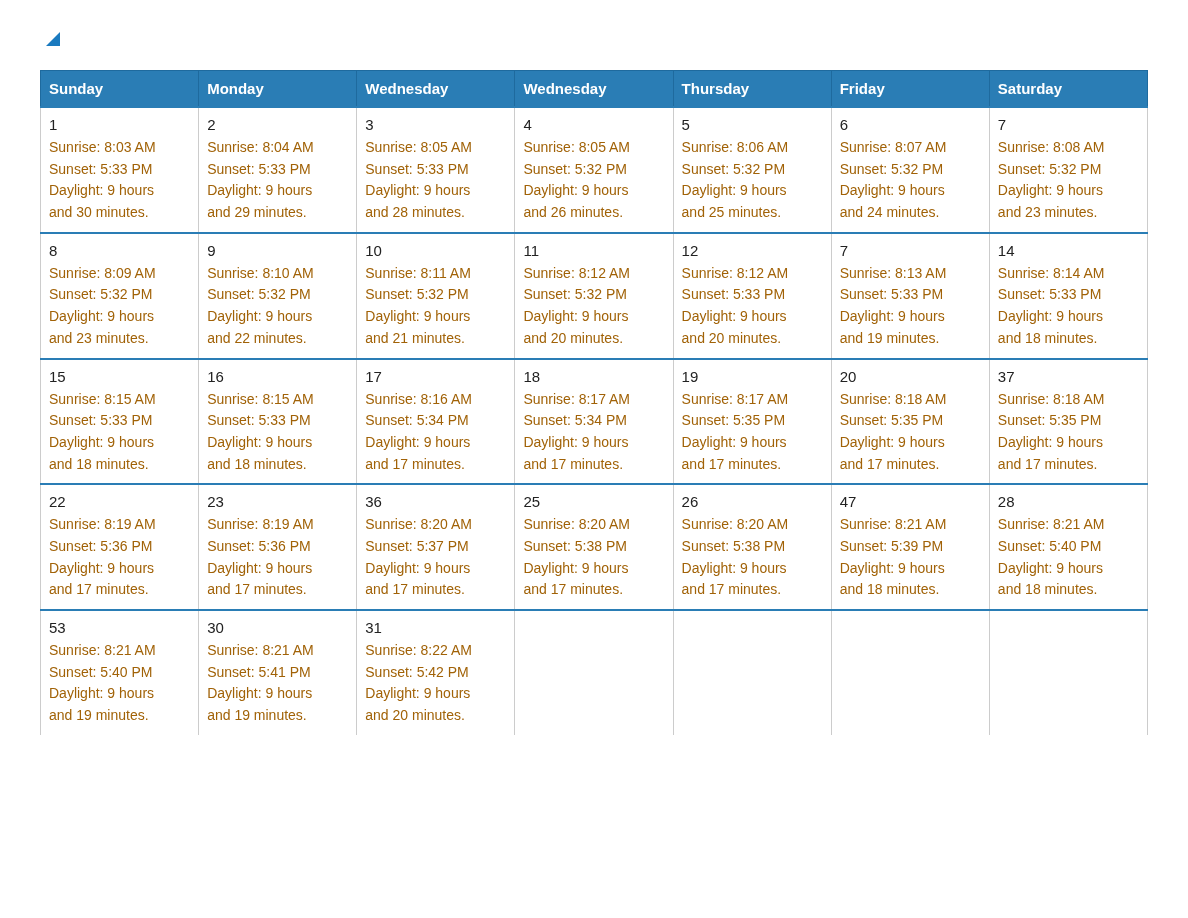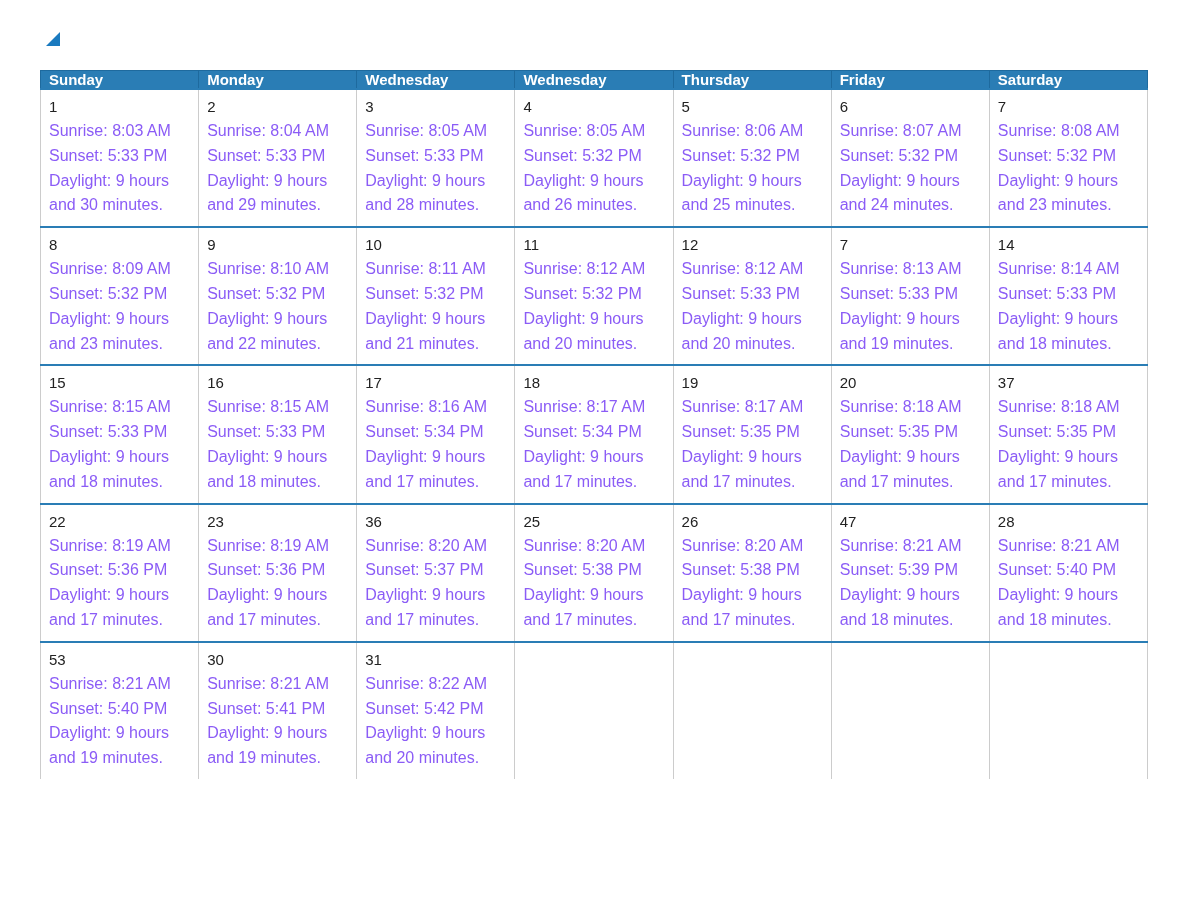--- a/index.html
+++ b/index.html
@@ -48,21 +48,21 @@
     table {
       width: 100%;
       border-collapse: collapse;
       table-layout: fixed;
     }
     thead tr th {
       background-color: #2a7db5;
       color: #fff;
       font-size: 15px;
       font-weight: bold;
-      padding: 0 8px;
+      padding: 9px 8px;
       text-align: left;
       border: 1px solid #1e6a9e;
     }
     tbody tr td {
       vertical-align: top;
       padding: 8px 8px;
       font-size: 13px;
       color: #222;
       border-left: 1px solid #ccc;
       border-right: 1px solid #ccc;
@@ -73,23 +73,23 @@
     tbody tr {
       border-top: 2px solid #2a7db5;
     }
     tbody tr td .day-num {
       font-size: 15px;
       font-weight: normal;
       display: block;
       margin-bottom: 4px;
     }
     tbody tr td .day-info {
-      font-size: 16px;
+      font-size: 14px;
       line-height: 1.55;
-      color: #8b5cf6;
+      color: #a16207;
     }
   </style>
 </head>
 <body>
 
 <div class="header">
   <div class="logo">
     <div style="display:flex;flex-direction:column;line-height:1.1">
       <div style="display:flex;align-items:center;">
         <span class="logo-text-general"></span>

